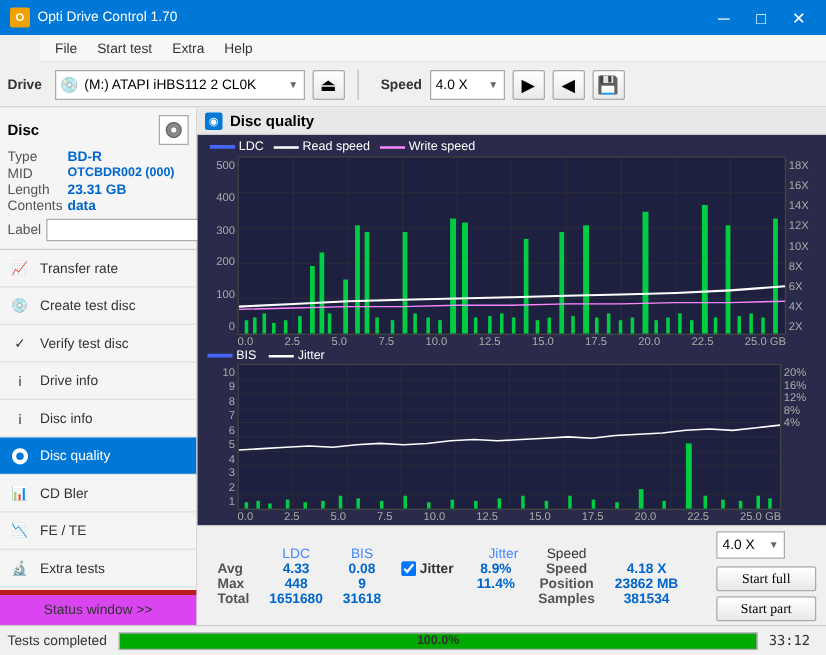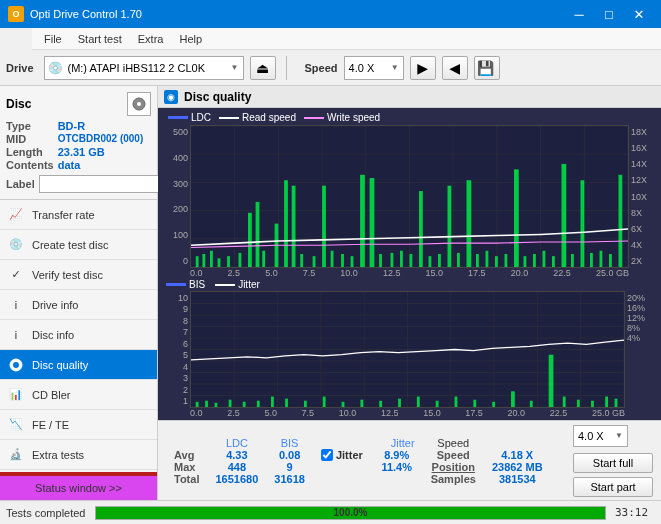--- a/index.html
+++ b/index.html
@@ -120,21 +120,21 @@
       cursor: pointer;
       display: flex; align-items: center; justify-content: center;
       font-size: 12px;
     }
     .disc-info-grid {
       display: grid;
       grid-template-columns: auto 1fr;
       gap: 1px 4px;
       font-size: 11px;
     }
-    .disc-info-key { color: #555; font-weight: bold; }
+    .disc-info-key { color: #555; }
     .disc-info-val { color: #0066cc; font-weight: bold; }
     .label-row {
       display: flex; align-items: center; gap: 4px; margin-top: 4px;
     }
     .label-input {
       flex: 1; height: 18px; border: 1px solid #aaa; background: white;
       font-size: 10px; padding: 0 2px;
     }
     .label-btn {
       width: 20px; height: 18px;
@@ -266,20 +266,21 @@
       display: flex; flex-direction: column; gap: 4px; margin-left: auto;
     }
     .action-btn {
       padding: 3px 10px;
       border: 1px solid #aaa;
       background: linear-gradient(to bottom, #fff, #e8e8e8);
       cursor: pointer;
       font-size: 11px;
       border-radius: 2px;
       width: 80px;
+      font-family: Liberation Serif, serif;
     }
 
     
     .status-bar {
       background: #f0f0f0;
       border-top: 1px solid #ccc;
       height: 24px;
       display: flex;
       align-items: center;
       padding: 0 6px;
@@ -722,21 +723,21 @@
             <td>8.9%</td>
             <td style="color:#555;">Speed</td>
             <td>4.18 X</td>
           </tr>
           <tr>
             <td style="color:#555; text-align:left;">Max</td>
             <td>448</td>
             <td>9</td>
             <td></td>
             <td>11.4%</td>
-            <td style="color:#555;text-decoration:underline;">Position</td>
+            <td style="color:#555;">Position</td>
             <td>23862 MB</td>
           </tr>
           <tr>
             <td style="color:#555; text-align:left;">Total</td>
             <td>1651680</td>
             <td>31618</td>
             <td></td>
             <td></td>
             <td style="color:#555;">Samples</td>
             <td>381534</td>

